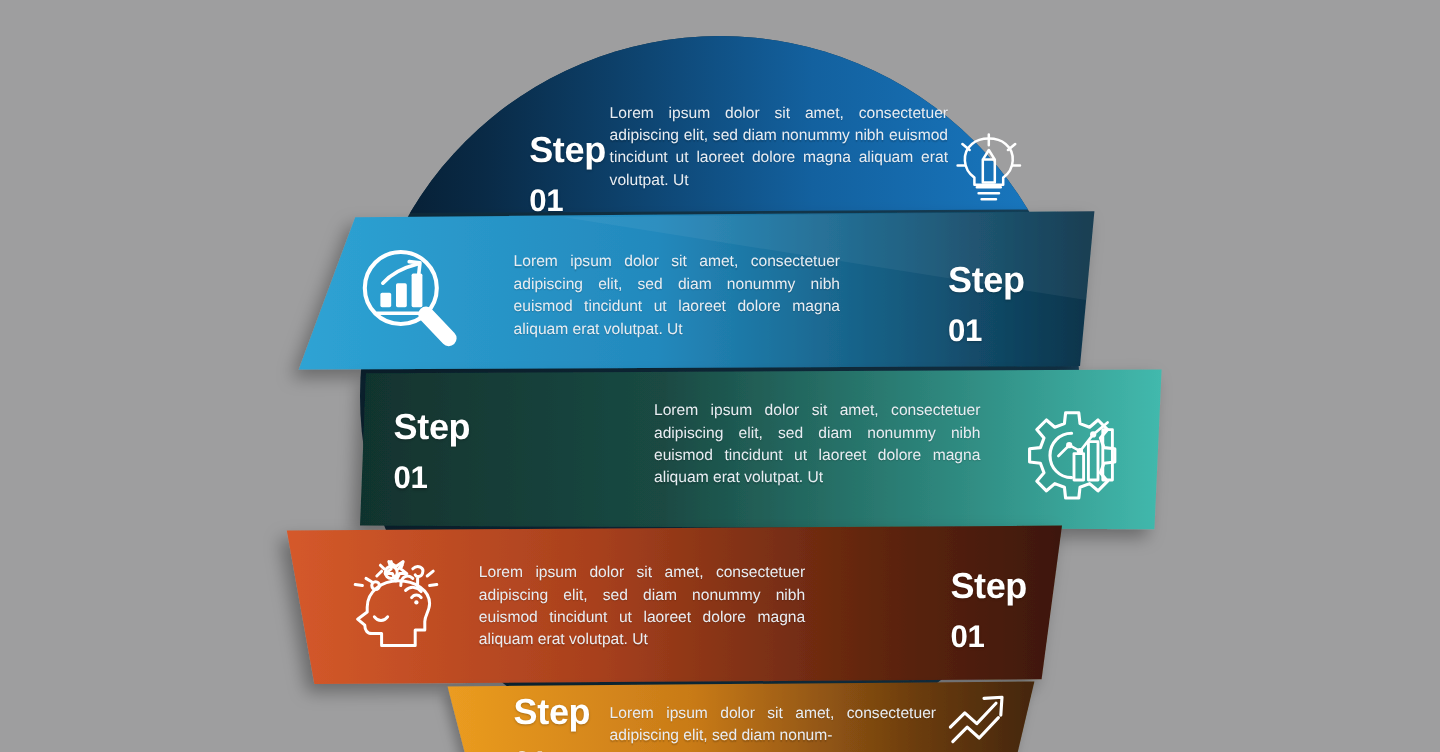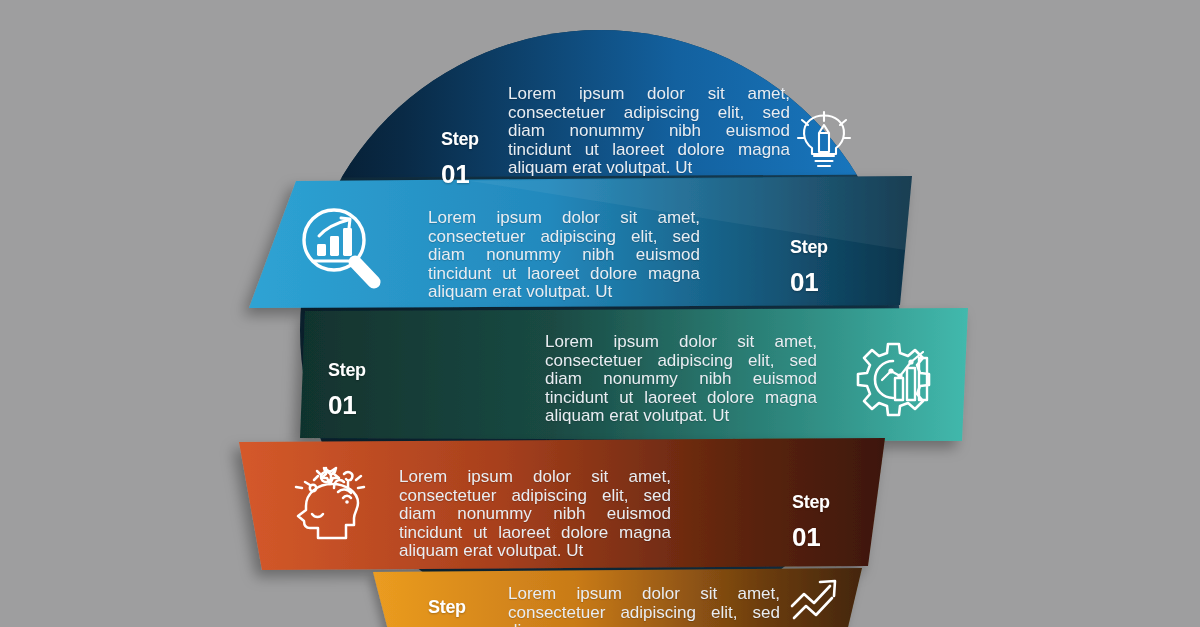--- a/index.html
+++ b/index.html
@@ -14,25 +14,25 @@
 
   
   .overlay{position:absolute;left:0;top:0;width:1200px;height:627px;pointer-events:none;}
   .band-text{position:absolute;}
 
   .step-label{
     color:#ffffff;font-weight:bold;line-height:1.06;
     letter-spacing:-0.3px;
     text-shadow:0 1px 2px rgba(0,0,0,.25);
   }
-  .step-label .s-word{display:block;font-size:18px;margin-top:20px;}
+  .step-label .s-word{display:block;font-size:30px;}
   .step-label .s-num{display:block;font-size:26px;margin-top:12px;}
 
   .body-copy{
-    color:#e9edf2;font-size:17px;line-height:18.6px;
+    color:#e9edf2;font-size:13px;line-height:18.6px;
     text-align:justify;text-justify:inter-word;
     -webkit-hyphens:none;hyphens:none;
     text-shadow:0 1px 1px rgba(0,0,0,.18);
   }
 </style>
 </head>
 <body>
 
 <div id="stage">
 

